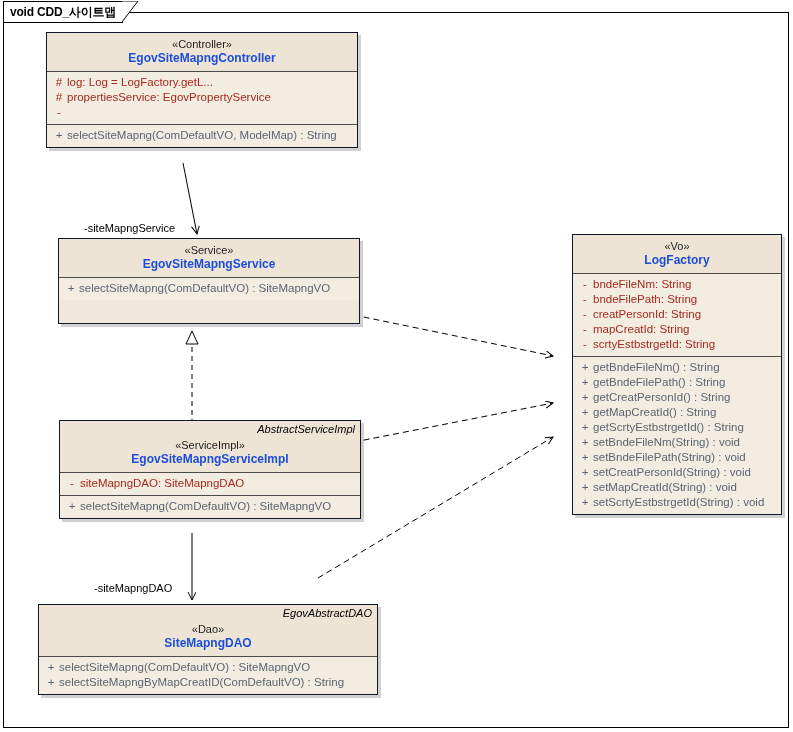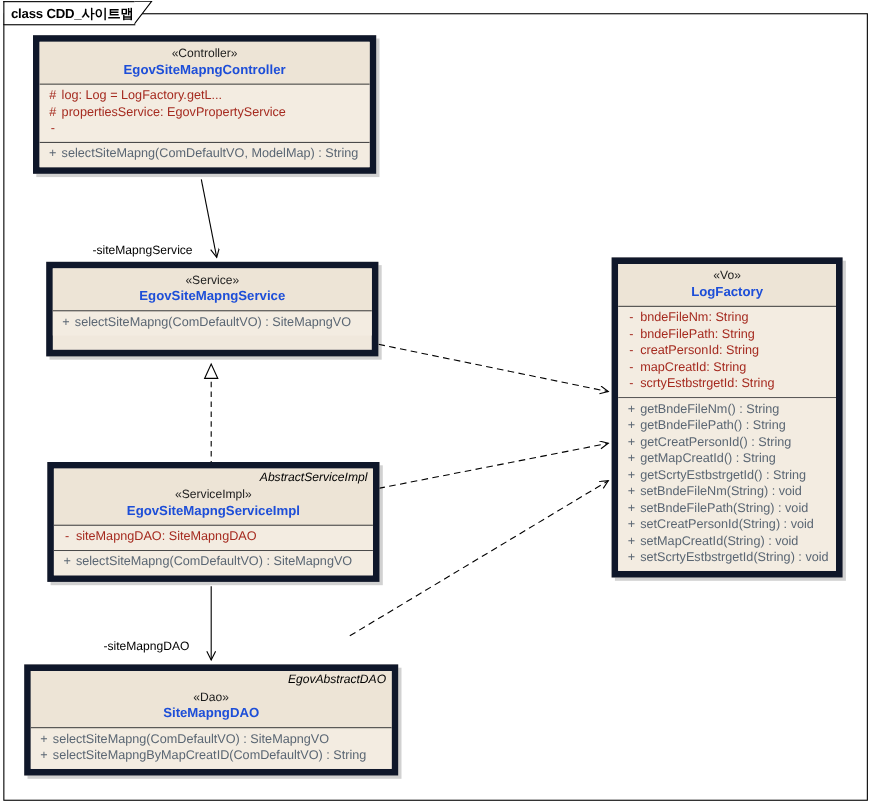--- a/index.html
+++ b/index.html
@@ -66,23 +66,24 @@
     font-weight: bold;
     color: #000000;
     white-space: nowrap;
     letter-spacing: -0.2px;
   }
 
   
   .node {
     position: absolute;
     box-sizing: border-box;
-    border: 6px solid #0f172a;
+    border: 1px solid #0f172a;
     background: #f0e8dc;
     box-shadow: 3px 3px 0 rgba(0,0,0,0.18);
+    margin-left: 16px;
   }
   .node .hdr {
     position: relative;
     background: #ede4d6;
     padding: 4px 6px 5px 6px;
     text-align: center;
     border-bottom: 1px solid #4a4a4a;
   }
   .stereotype {
     font-size: 11px;
@@ -157,21 +158,21 @@
 
   <div class="frame"></div>
   <div class="frame-tab">
     <div class="tab-body"></div>
     <div class="tab-slant">
       <svg width="22" height="22" viewBox="0 0 22 22">
         <path d="M0 0 L16 0 L0 21" fill="#ffffff" stroke="none"></path>
         <path d="M0 0 L16 0 L0 21" fill="none" stroke="#000000" stroke-width="1"></path>
       </svg>
     </div>
-    <div class="tab-label">class CDD_사이트맵</div>
+    <div class="tab-label">void CDD_사이트맵</div>
   </div>
 
   <svg class="links">
     <defs>
       <marker id="openArrow" markerWidth="12" markerHeight="12" refX="9" refY="4" orient="auto" markerUnits="userSpaceOnUse">
         <path d="M1,0 L9,4 L1,8" fill="none" stroke="#000" stroke-width="1"></path>
       </marker>
       <marker id="openArrowSm" markerWidth="11" markerHeight="11" refX="8.5" refY="3.6" orient="auto" markerUnits="userSpaceOnUse">
         <path d="M1,0 L8.5,3.6 L1,7.2" fill="none" stroke="#000" stroke-width="1"></path>
       </marker>

